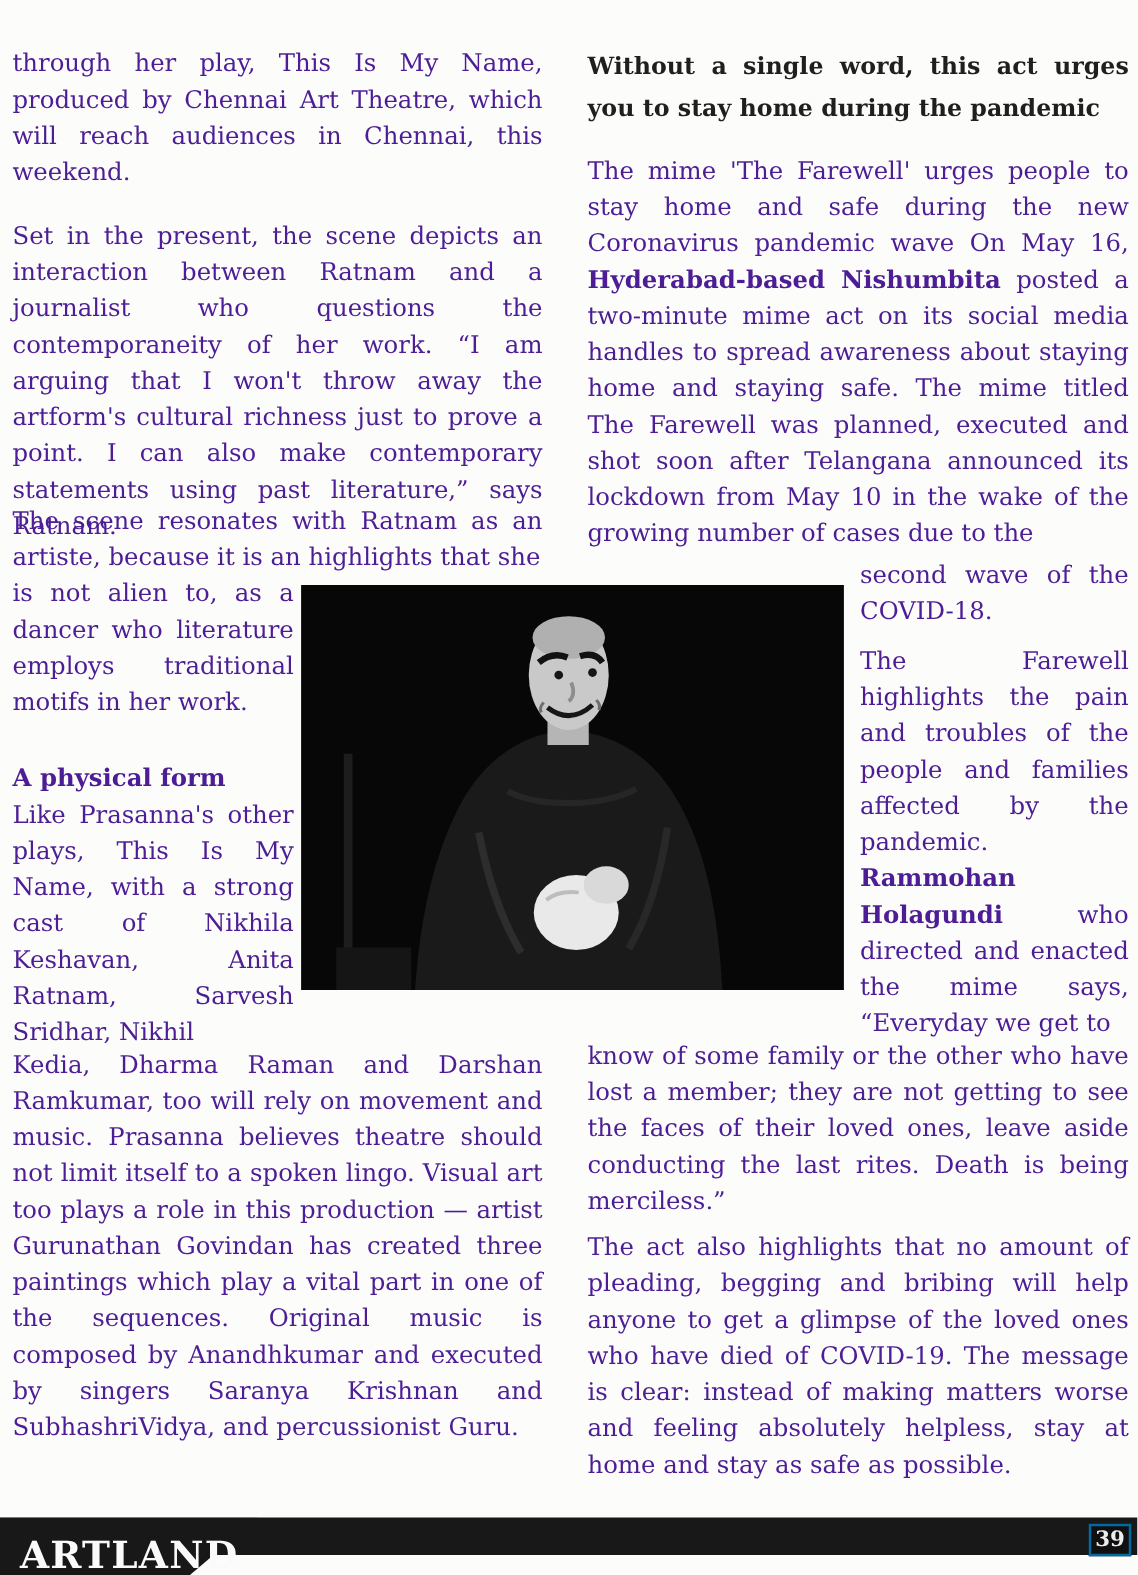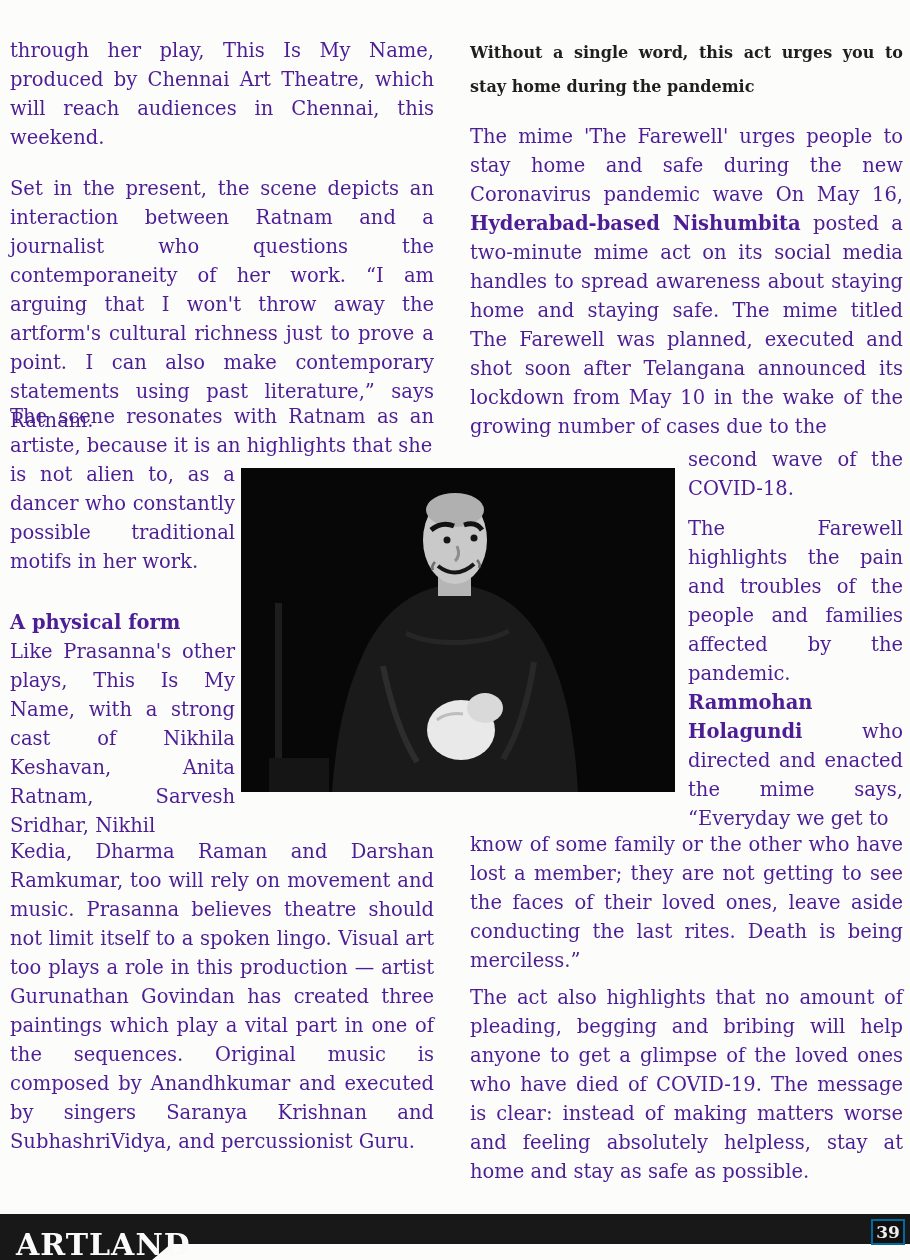--- a/index.html
+++ b/index.html
@@ -12,21 +12,21 @@
   .tb{
     position:absolute;
     font-size:19.5px;line-height:29px;
     text-align:justify;
     color:#4c1d95;
   }
   .tb b{font-weight:bold;margin-top:32px;}
   .headL{font-weight:bold;text-align:left;}
   .headR{
     position:absolute;font-weight:bold;
-    font-size:16px;line-height:34px;text-align:justify;
+    font-size:19px;line-height:34px;text-align:justify;
   }
   .photo{
     position:absolute;left:241px;top:468px;width:434px;height:324px;
     background:#060606;
   }
   .footer-strip{
     position:absolute;left:0;top:1214px;width:910px;height:30px;
     background:#181818;
   }
   .footer-block{
@@ -49,21 +49,21 @@
 </style>
 </head>
 <body>
 
 <div class="tb" style="left:10px;top:36px;width:424px;">through her play, This Is My Name, produced by Chennai Art Theatre, which will reach audiences in Chennai, this weekend.</div>
 
 <div class="tb" style="left:10px;top:174px;width:424px;">Set in the present, the scene depicts an interaction between Ratnam and a journalist who questions the contemporaneity of her work. “I am arguing that I won't throw away the artform's cultural richness just to prove a point. I can also make contemporary statements using past literature,” says Ratnam.</div>
 
 <div class="tb" style="left:10px;top:402px;width:424px;">The scene resonates with Ratnam as an artiste, because it is an highlights that she</div>
 
-<div class="tb" style="left:10px;top:460px;width:225px;">is not alien to, as a dancer who constantly possible traditional motifs in her work.</div>
+<div class="tb" style="left:10px;top:460px;width:225px;">is not alien to, as a dancer who literature employs traditional motifs in her work.</div>
 
 <div class="tb headL" style="left:10px;top:608px;width:225px;">A physical form</div>
 
 <div class="tb" style="left:10px;top:637px;width:225px;">Like Prasanna's other plays, This Is My Name, with a strong cast of Nikhila Keshavan, Anita Ratnam, Sarvesh Sridhar, Nikhil</div>
 
 <div class="tb" style="left:10px;top:837px;width:424px;">Kedia, Dharma Raman and Darshan Ramkumar, too will rely on movement and music. Prasanna believes theatre should not limit itself to a spoken lingo. Visual art too plays a role in this production — artist Gurunathan Govindan has created three paintings which play a vital part in one of the sequences. Original music is composed by Anandhkumar and executed by singers Saranya Krishnan and SubhashriVidya, and percussionist Guru.</div>
 
 <div class="headR" style="left:470px;top:36px;width:433px;">Without a single word, this act urges you to stay home during the pandemic</div>
 
 <div class="tb" style="left:470px;top:122px;width:433px;"><span>The mime 'The Farewell' urges people to stay home and safe during the new Coronavirus pandemic wave On May 16, </span><b>Hyderabad-based Nishumbita</b><span> posted a two-minute mime act on its social media handles to spread awareness about staying home and staying safe. The mime titled The Farewell was planned, executed and shot soon after Telangana announced its lockdown from May 10 in the wake of the growing number of cases due to the</span></div>

